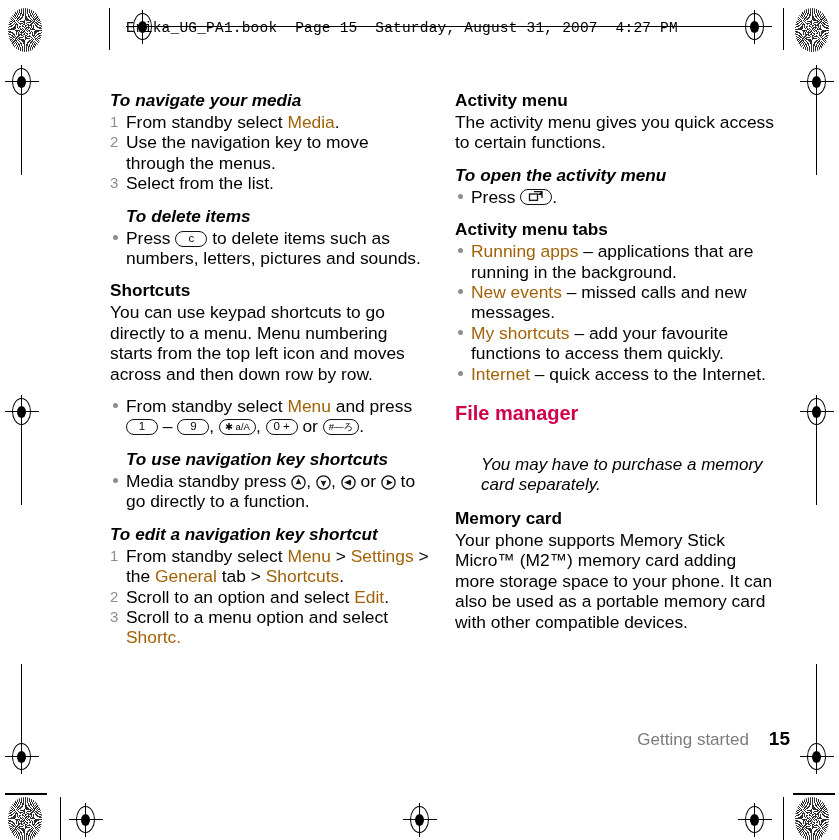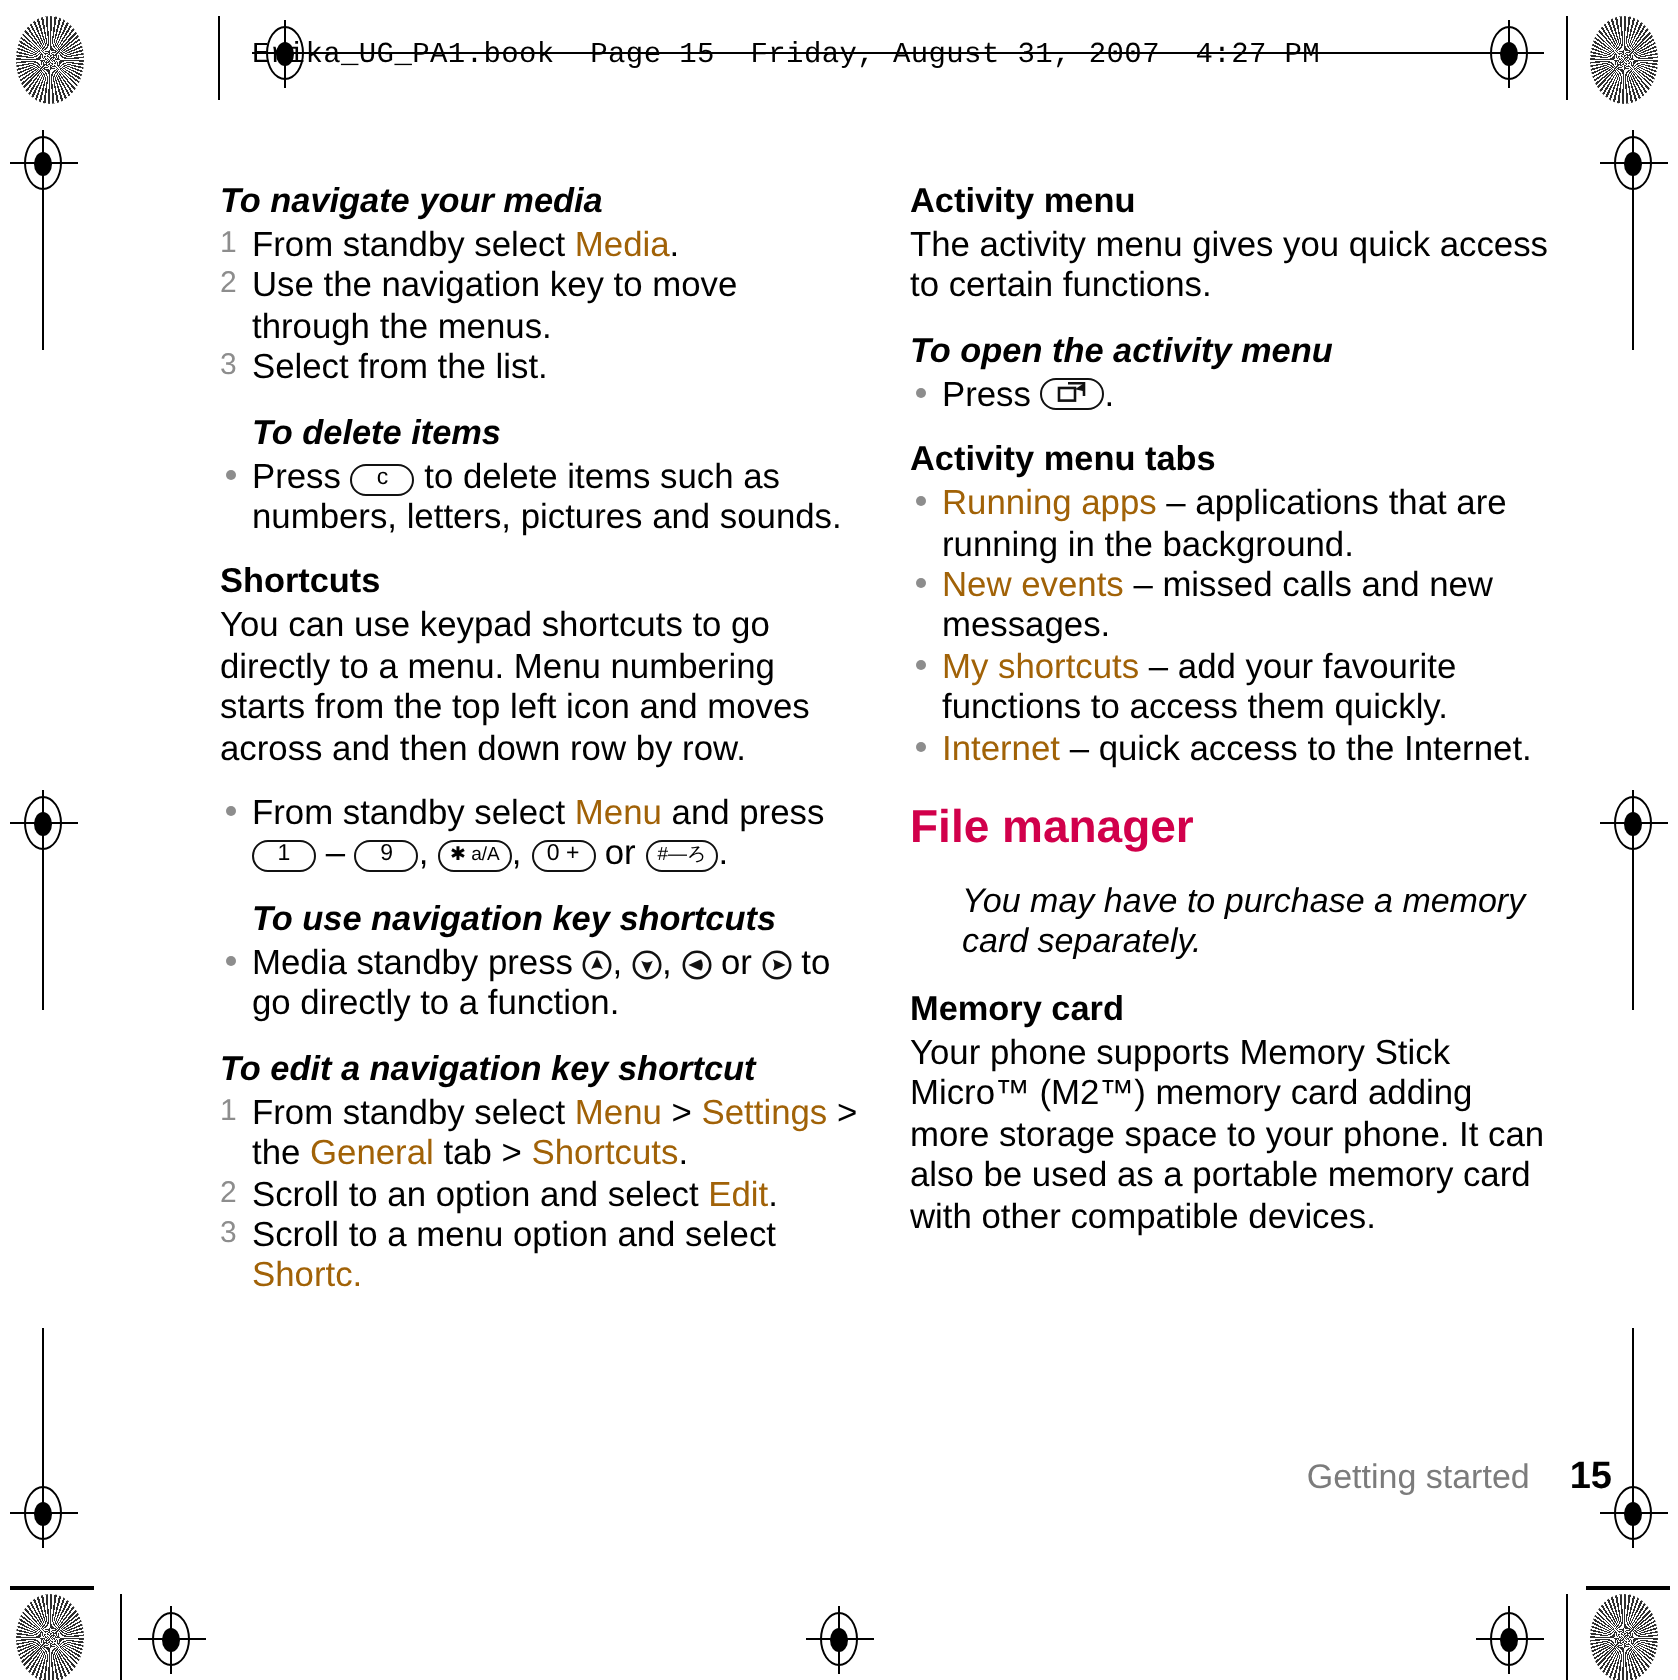--- a/index.html
+++ b/index.html
@@ -98,24 +98,24 @@
   h3.sub.nohang { margin-left: 0; }
   h3.plain {
     font-size: 17.2px;
     font-weight: bold;
     font-style: normal;
     margin: 0 0 1px 16px;
     line-height: 21px;
   }
   h3.plain.nohang { margin-left: 0; }
   h2.chapter {
-    font-size: 23px;
+    font-size: 20px;
     font-weight: bold;
     color: #d1004b;
-    margin: 0 0 2px 0;
+    margin: 0 0 16px 0;
     line-height: 27px;
   }
   p.body {
     margin: 0 0 0 16px;
     line-height: 20.4px;
   }
   p.body.nohang { margin-left: 0; }
   .gap { height: 12px; }
   .gap-lg { height: 16px; }
 
@@ -210,21 +210,20 @@
   }
 
   
   .footer {
     position: absolute;
     left: 0;
     top: 728px;
     width: 790px;
     text-align: right;
     color: #000;
-    padding-left: 16px;
   }
   .footer .chap {
     font-size: 17px;
     color: #7c7c7c;
     margin-right: 20px;
   }
   .footer .pageno {
     font-size: 19px;
     font-weight: bold;
     color: #000;
@@ -306,21 +305,21 @@
 </div>
 <div class="reg-mark" style="left:738px; top:803px;">
   <div class="circ"></div>
     <div class="dot"></div>
     <div class="h"></div>
     <div class="v"></div>
 </div>
 <div class="rule" style="left:783px; top:797px; width:1px; height:43px;"></div>
 <div class="star-mark" style="left:795px; top:797px;"></div>
 
-<div class="header-text">Erika_UG_PA1.book  Page 15  Friday, August 31, 2007  4:27 PM</div>
+<div class="header-text">Erika_UG_PA1.book  Page 15  Saturday, August 31, 2007  4:27 PM</div>
 
 <div class="col col-left">
 
   <h3 class="sub nohang">To navigate your media</h3>
 
   <ol class="steps">
     <li>
       <span class="num">1</span><span>From standby select </span><span class="pink">Media</span><span>.</span>
     </li>
     <li>

